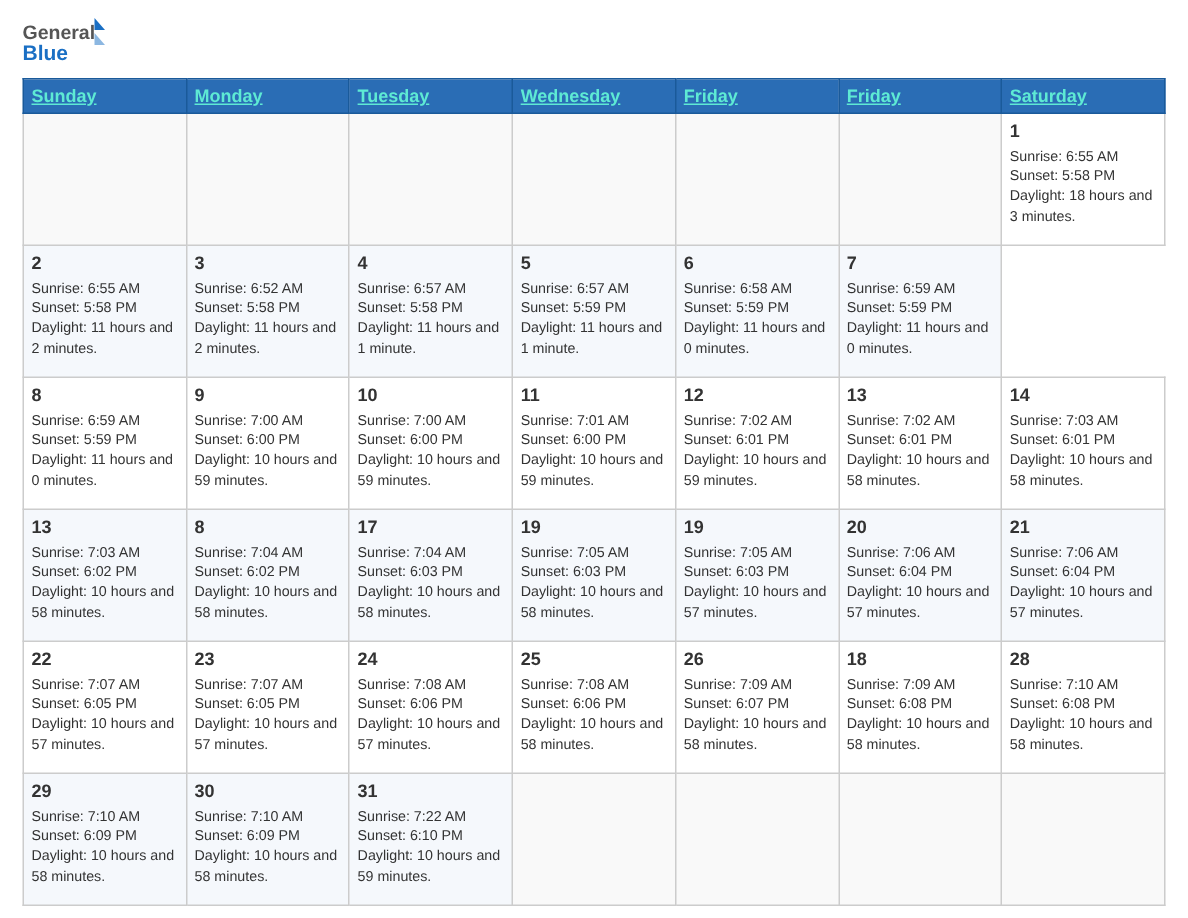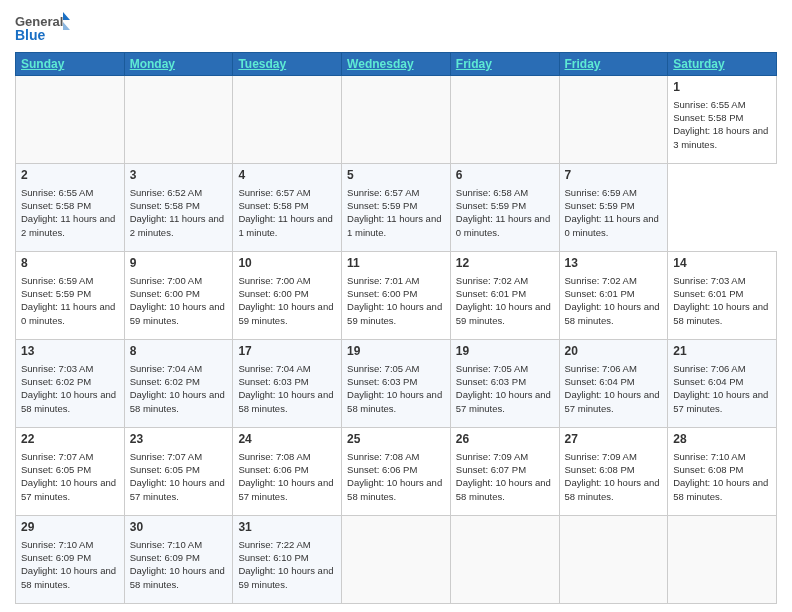--- a/index.html
+++ b/index.html
@@ -144,21 +144,21 @@
           <td><span class="day-num">19</span><span>Sunrise: 7:05 AM</span><br><span>Sunset: 6:03 PM</span><br><span>Daylight: 10 hours and 57 minutes.</span></td>
           <td><span class="day-num">20</span><span>Sunrise: 7:06 AM</span><br><span>Sunset: 6:04 PM</span><br><span>Daylight: 10 hours and 57 minutes.</span></td>
           <td><span class="day-num">21</span><span>Sunrise: 7:06 AM</span><br><span>Sunset: 6:04 PM</span><br><span>Daylight: 10 hours and 57 minutes.</span></td>
         </tr>
         <tr>
           <td><span class="day-num">22</span><span>Sunrise: 7:07 AM</span><br><span>Sunset: 6:05 PM</span><br><span>Daylight: 10 hours and 57 minutes.</span></td>
           <td><span class="day-num">23</span><span>Sunrise: 7:07 AM</span><br><span>Sunset: 6:05 PM</span><br><span>Daylight: 10 hours and 57 minutes.</span></td>
           <td><span class="day-num">24</span><span>Sunrise: 7:08 AM</span><br><span>Sunset: 6:06 PM</span><br><span>Daylight: 10 hours and 57 minutes.</span></td>
           <td><span class="day-num">25</span><span>Sunrise: 7:08 AM</span><br><span>Sunset: 6:06 PM</span><br><span>Daylight: 10 hours and 58 minutes.</span></td>
           <td><span class="day-num">26</span><span>Sunrise: 7:09 AM</span><br><span>Sunset: 6:07 PM</span><br><span>Daylight: 10 hours and 58 minutes.</span></td>
-          <td><span class="day-num">27</span><span>Sunrise: 7:09 AM</span><br><span>Sunset: 6:08 PM</span><br><span>Daylight: 10 hours and 58 minutes.</span></td>
+          <td><span class="day-num">18</span><span>Sunrise: 7:09 AM</span><br><span>Sunset: 6:08 PM</span><br><span>Daylight: 10 hours and 58 minutes.</span></td>
           <td><span class="day-num">28</span><span>Sunrise: 7:10 AM</span><br><span>Sunset: 6:08 PM</span><br><span>Daylight: 10 hours and 58 minutes.</span></td>
         </tr>
         <tr>
           <td><span class="day-num">29</span><span>Sunrise: 7:10 AM</span><br><span>Sunset: 6:09 PM</span><br><span>Daylight: 10 hours and 58 minutes.</span></td>
           <td><span class="day-num">30</span><span>Sunrise: 7:10 AM</span><br><span>Sunset: 6:09 PM</span><br><span>Daylight: 10 hours and 58 minutes.</span></td>
           <td><span class="day-num">31</span><span>Sunrise: 7:22 AM</span><br><span>Sunset: 6:10 PM</span><br><span>Daylight: 10 hours and 59 minutes.</span></td>
           <td class="empty-cell"></td>
           <td class="empty-cell"></td>
           <td class="empty-cell"></td>
           <td class="empty-cell"></td>

